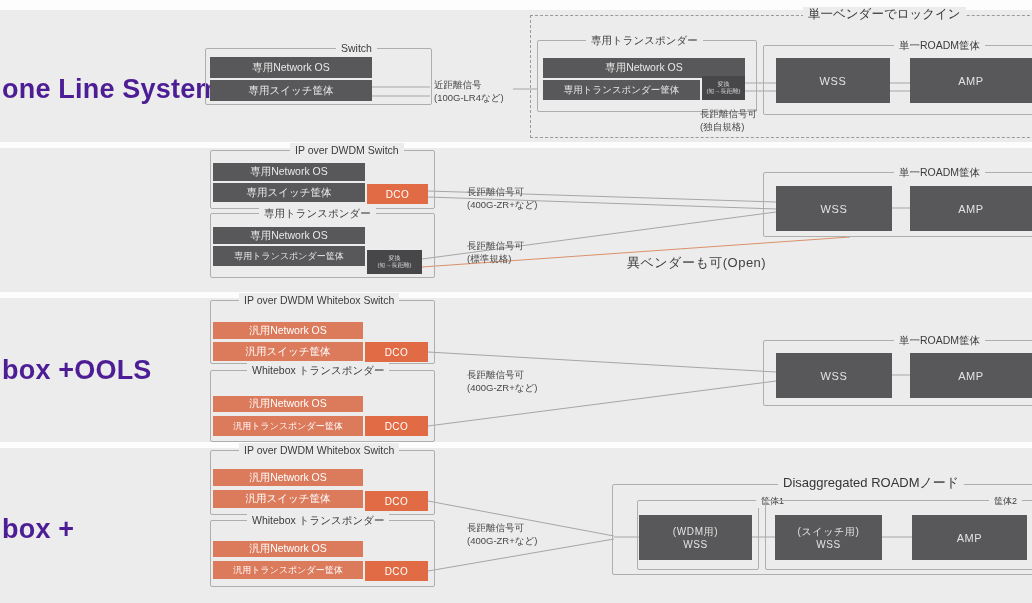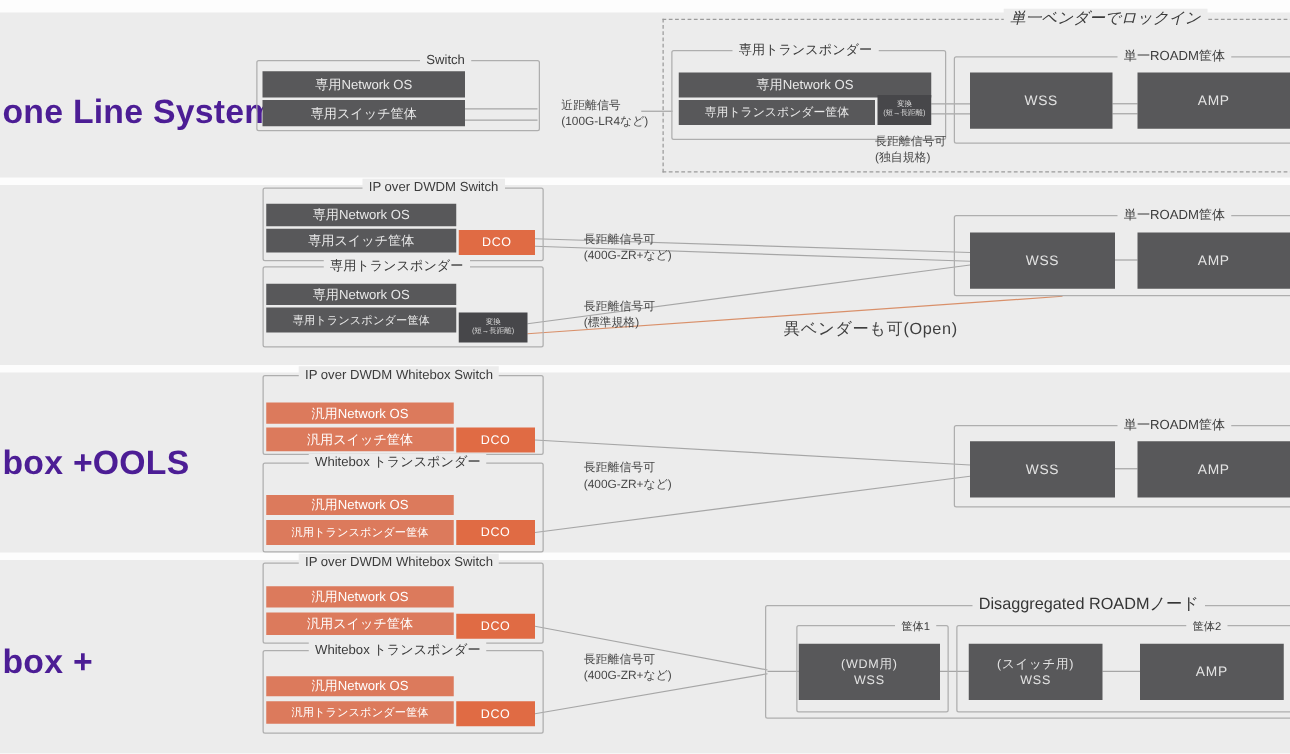--- a/index.html
+++ b/index.html
@@ -7,21 +7,21 @@
     position:relative;width:1032px;height:603px;overflow:hidden;background:#fdfdfd;
     font-family:"Liberation Sans","DejaVu Sans",sans-serif;
   }
   .band{position:absolute;left:0;width:1032px;background:#ececec;}
   .rlabel{position:absolute;color:#4c1d95;font-size:27px;font-weight:bold;letter-spacing:.2px;line-height:26px;white-space:nowrap;}
   .frame{position:absolute;border:1px solid #aeaeae;border-radius:2px;}
   .frame.dashed{border:1px dashed #9a9a9a;border-radius:0;}
   .ft{position:absolute;top:-8px;font-size:10.5px;color:#3b3b3b;background:#ececec;padding:0 5px;white-space:nowrap;line-height:14px;}
   .ft.big{font-size:12.5px;top:-9px;}
   .ft.dis{font-size:13px;top:-9px;color:#353535;}
-  .ft.tiny{font-size:9px;top:-7px;}
+  .ft.tiny{font-size:9px;top:-7px;margin-left:40px;}
   .bar{position:absolute;display:flex;align-items:center;justify-content:center;color:#e9e9e9;font-size:10.5px;white-space:nowrap;overflow:hidden;}
   .bar.dark{background:#58585a;}
   .bar.orange{background:#dc7a5c;color:#fff;}
   .bar.dco{background:#e06b44;color:#fff;font-size:10px;letter-spacing:.5px;}
   .conv{position:absolute;background:#47474a;color:#d8d8d8;font-size:6px;line-height:7px;text-align:center;display:flex;flex-direction:column;justify-content:center;overflow:hidden;}
   .bigbox{position:absolute;background:#58585a;color:#e3e3e3;display:flex;flex-direction:column;align-items:center;justify-content:center;font-size:11px;line-height:14px;letter-spacing:.6px;}
   .note{position:absolute;color:#474747;font-size:9.5px;line-height:12.5px;white-space:nowrap;}
   .open-note{position:absolute;color:#3f3f3f;font-size:13px;white-space:nowrap;letter-spacing:.5px;}
   .lines{position:absolute;left:0;top:0;}
 </style>
@@ -60,30 +60,30 @@
       <line x1="614" y1="537" x2="639" y2="537"></line>
       <line x1="752" y1="537" x2="775" y2="537"></line>
       <line x1="882" y1="537" x2="912" y2="537"></line>
     </g>
     <line x1="422" y1="267" x2="850" y2="237" stroke="#d9906a" stroke-width="1"></line>
   </svg>
 
   <div class="rlabel" style="left:2px;top:76px;">one Line System</div>
 
   <div class="frame dashed" style="left:530px;top:15px;width:523px;height:121px;">
-    <span class="ft big" style="left:272px;font-style:italic;">単一ベンダーでロックイン</span>
+    <span class="ft big" style="left:272px;">単一ベンダーでロックイン</span>
   </div>
 
   <div class="frame" style="left:205px;top:48px;width:225px;height:55px;">
     <span class="ft" style="left:130px;">Switch</span>
   </div>
   <div class="bar dark" style="left:210px;top:57px;width:162px;height:21px;">専用Network OS</div>
   <div class="bar dark" style="left:210px;top:80px;width:162px;height:21px;">専用スイッチ筐体</div>
 
-  <div class="note" style="left:434px;top:79px;margin-left:15px;">
+  <div class="note" style="left:434px;top:79px;">
     <span>近距離信号</span><br>
     <span>(100G-LR4など)</span>
   </div>
 
   <div class="frame" style="left:537px;top:40px;width:218px;height:70px;">
     <span class="ft" style="left:48px;">専用トランスポンダー</span>
   </div>
   <div class="bar dark" style="left:543px;top:58px;width:202px;height:20px;">専用Network OS</div>
   <div class="bar dark" style="left:543px;top:80px;width:157px;height:20px;font-size:9.5px;">専用トランスポンダー筐体</div>
   <div class="conv" style="left:702px;top:76px;width:43px;height:24px;">

